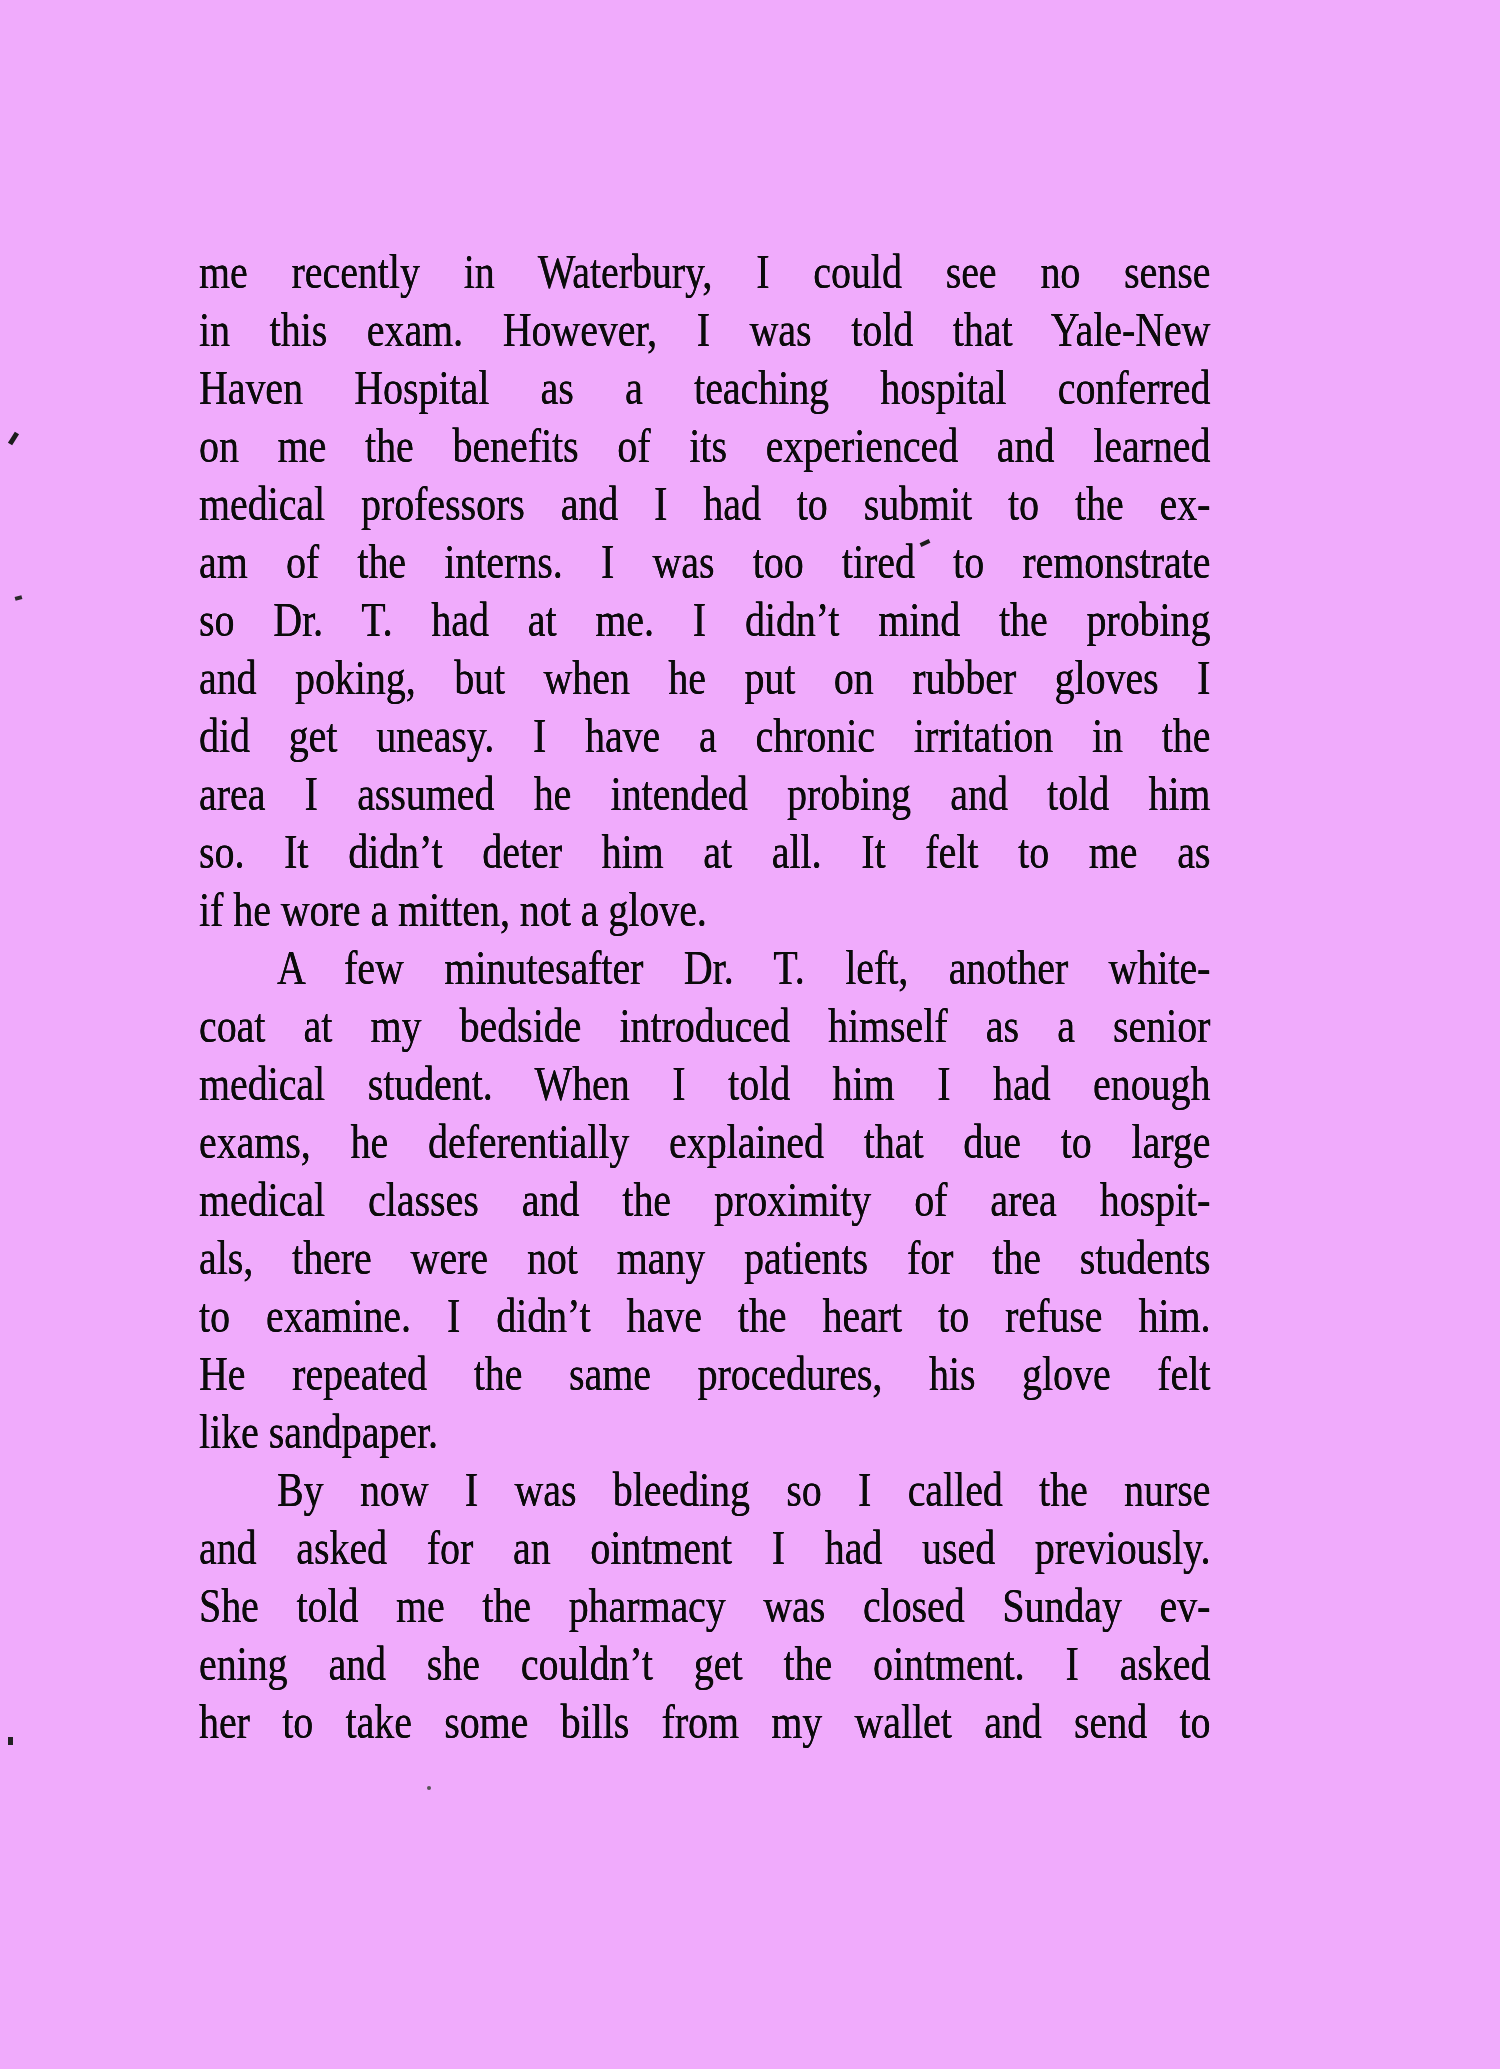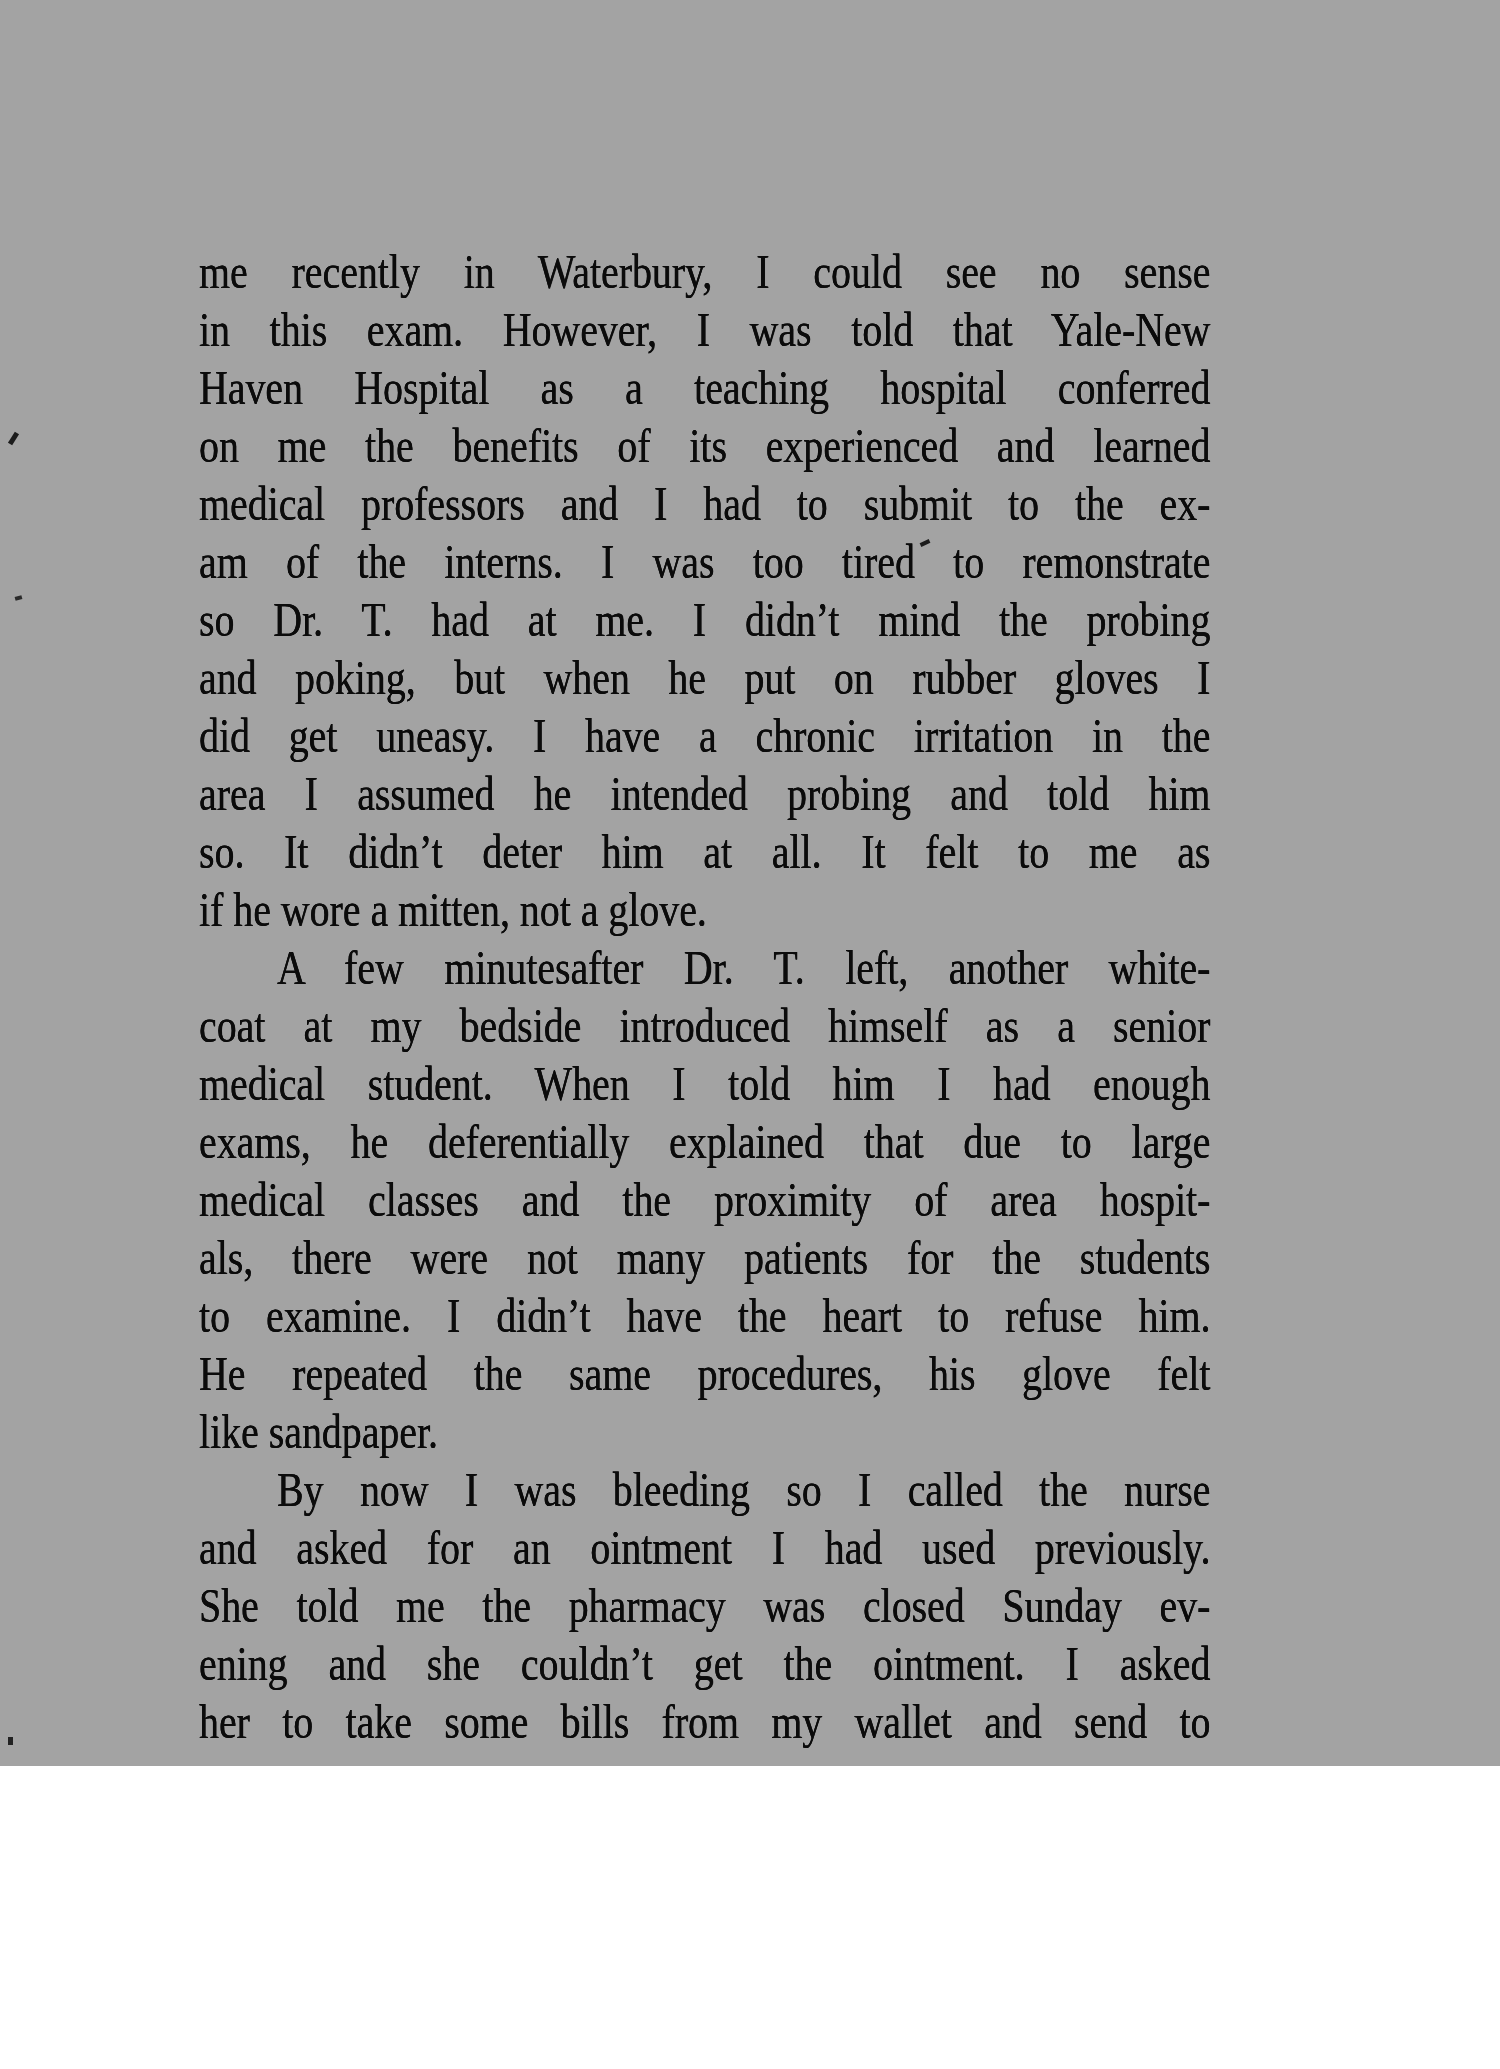--- a/index.html
+++ b/index.html
@@ -3,22 +3,22 @@
 <meta charset="utf-8">
 <style>
   html, body {
     margin: 0;
     padding: 0;
     background: #ffffff;
   }
   .page {
     position: relative;
     width: 1500px;
-    height: 1766px;
-    background: #a3a3a3;
+    height: 2069px;
+    background: #f0abfc;
     overflow: hidden;
   }
   .text-block {
     position: absolute;
     left: 199px;
     top: 243px;
     width: 1244px;
     transform: scaleX(0.813);
     transform-origin: 0 0;
     font-family: "Liberation Serif", "DejaVu Serif", serif;

